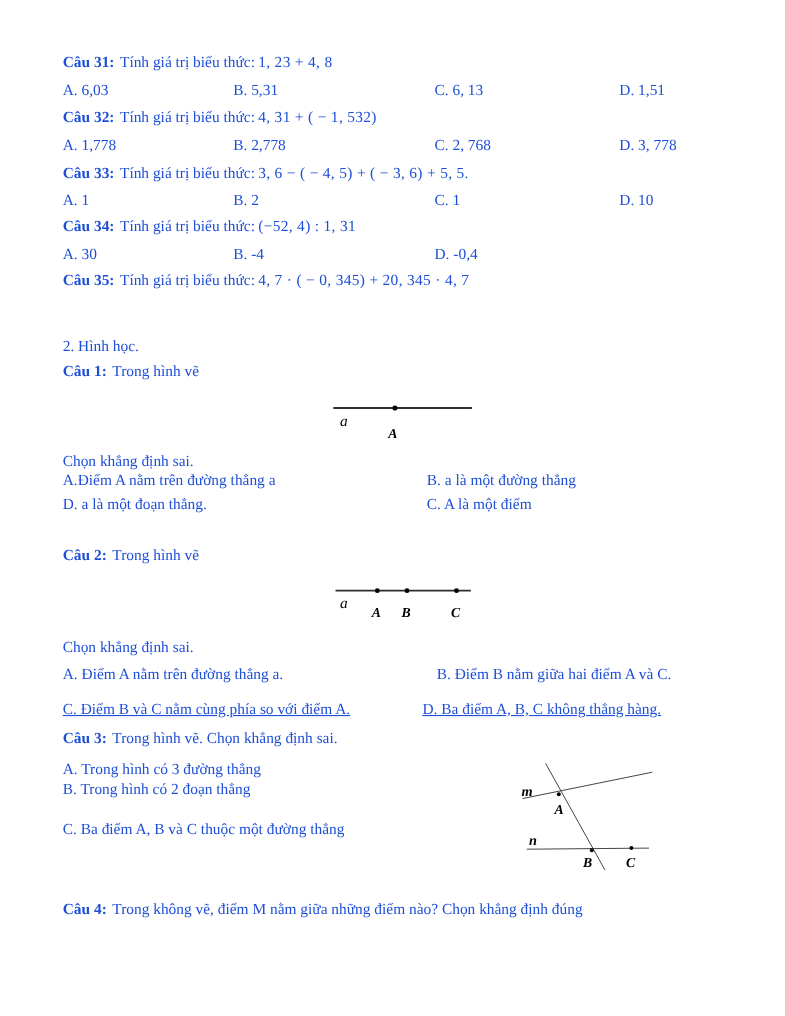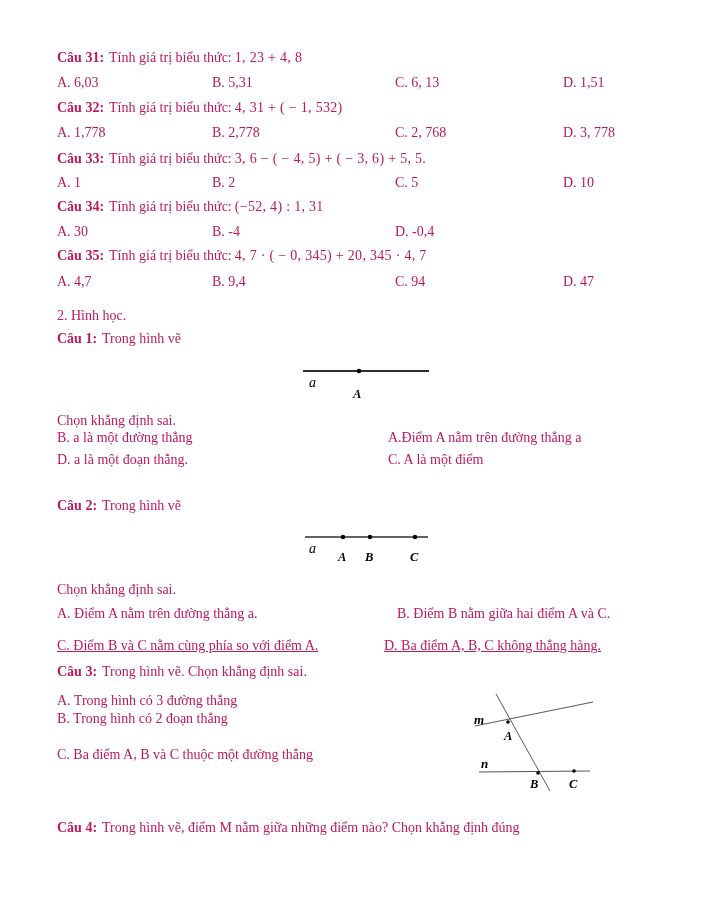--- a/index.html
+++ b/index.html
@@ -1,19 +1,19 @@
 <!DOCTYPE html>
 <html><head>
 <meta charset="utf-8">
 <title>Document</title>
 <style>
   html,body { margin:0; padding:0; background:#ffffff; }
   .page {
     position:relative; width:714px; height:924px; background:#ffffff;
-    font-family:"Liberation Serif", serif; font-size:14px; color:#be185d;
+    font-family:"Liberation Serif", serif; font-size:14px; color:#1d4ed8;
     overflow:hidden;
   }
   .row { position:absolute; left:57px; line-height:17px; white-space:nowrap; }
   .b { font-weight:normal; }
   .qlabel { font-weight:bold; margin-right:5px; }
   .math { margin-left:3px; letter-spacing:0.3px; }
   .opts4 { display:grid; grid-template-columns:155px 183px 168px auto; width:625px; }
   .grid2-q1 { display:grid; grid-template-columns:331px auto; width:625px; }
   .grid2-q2a { display:grid; grid-template-columns:340px auto; width:625px; }
   .grid2-q2b { display:grid; grid-template-columns:327px auto; width:625px;text-decoration:underline; }
@@ -47,62 +47,56 @@
     <span>C. 2, 768</span>
     <span>D. 3, 778</span>
   </div>
 
   <div class="row" style="top:150px">
     <span class="qlabel">Câu 33:</span><span>Tính giá trị biểu thức:</span><span class="math">3, 6 − ( − 4, 5) + ( − 3, 6) + 5, 5.</span>
   </div>
   <div class="row opts4" style="top:174px">
     <span>A. 1</span>
     <span>B. 2</span>
-    <span>C. 5</span>
+    <span>C. 1</span>
     <span>D. 10</span>
   </div>
 
   <div class="row" style="top:198px">
     <span class="qlabel">Câu 34:</span><span>Tính giá trị biểu thức:</span><span class="math">(−52, 4) : 1, 31</span>
   </div>
   <div class="row opts4" style="top:223px">
     <span>A. 30</span>
     <span>B. -4</span>
     <span>D. -0,4</span>
   </div>
 
   <div class="row" style="top:247px">
     <span class="qlabel">Câu 35:</span><span>Tính giá trị biểu thức:</span><span class="math">4, 7 · ( − 0, 345) + 20, 345 · 4, 7</span>
-  </div>
-  <div class="row opts4" style="top:273px">
-    <span>A. 4,7</span>
-    <span>B. 9,4</span>
-    <span>C. 94</span>
-    <span>D. 47</span>
   </div>
 
   <div class="row b" style="top:307px">2. Hình học.</div>
 
   <div class="row" style="top:330px">
     <span class="qlabel">Câu 1:</span><span>Trong hình vẽ</span>
   </div>
 
   <svg class="fig" style="left:297px; top:358px" width="140" height="42">
     <line x1="6" y1="13" x2="132" y2="13" stroke="#2f2f2f" stroke-width="1.8"></line>
     <circle cx="62" cy="13" r="2.3" fill="#000"></circle>
     <text x="12" y="29" class="lineLabel">a</text>
     <text x="56" y="40" class="ptLabel">A</text>
   </svg>
 
   <div class="row" style="top:412px">
     <span>Chọn khẳng định </span><span class="b">sai.</span>
   </div>
   <div class="row grid2-q1" style="top:429px">
+    <span>A.Điểm A nằm trên đường thẳng a</span>
     <span>B. a là một đường thẳng</span>
-    <span>A.Điểm A nằm trên đường thẳng a</span>
   </div>
   <div class="row grid2-q1" style="top:451px">
     <span>D.  a là một đoạn thẳng.</span>
     <span>C. A là một điểm</span>
   </div>
 
   <div class="row" style="top:497px">
     <span class="qlabel">Câu 2:</span><span>Trong hình vẽ</span>
   </div>
 
@@ -144,16 +138,16 @@
     <circle cx="78" cy="90" r="1.8" fill="#000"></circle>
     <circle cx="114" cy="88" r="1.8" fill="#000"></circle>
     <text x="14" y="41" class="lineLabelB">m</text>
     <text x="21" y="85" class="lineLabelB">n</text>
     <text x="44" y="57" class="ptLabel">A</text>
     <text x="70" y="105" class="ptLabel">B</text>
     <text x="109" y="105" class="ptLabel">C</text>
   </svg>
 
   <div class="row" style="top:819px">
-    <span class="qlabel">Câu 4:</span><span>Trong hình vẽ, điểm M nằm giữa những điểm nào? Chọn khẳng định đúng</span>
+    <span class="qlabel">Câu 4:</span><span>Trong không vẽ, điểm M nằm giữa những điểm nào? Chọn khẳng định đúng</span>
   </div>
 
 </div>
 
 </body></html>

